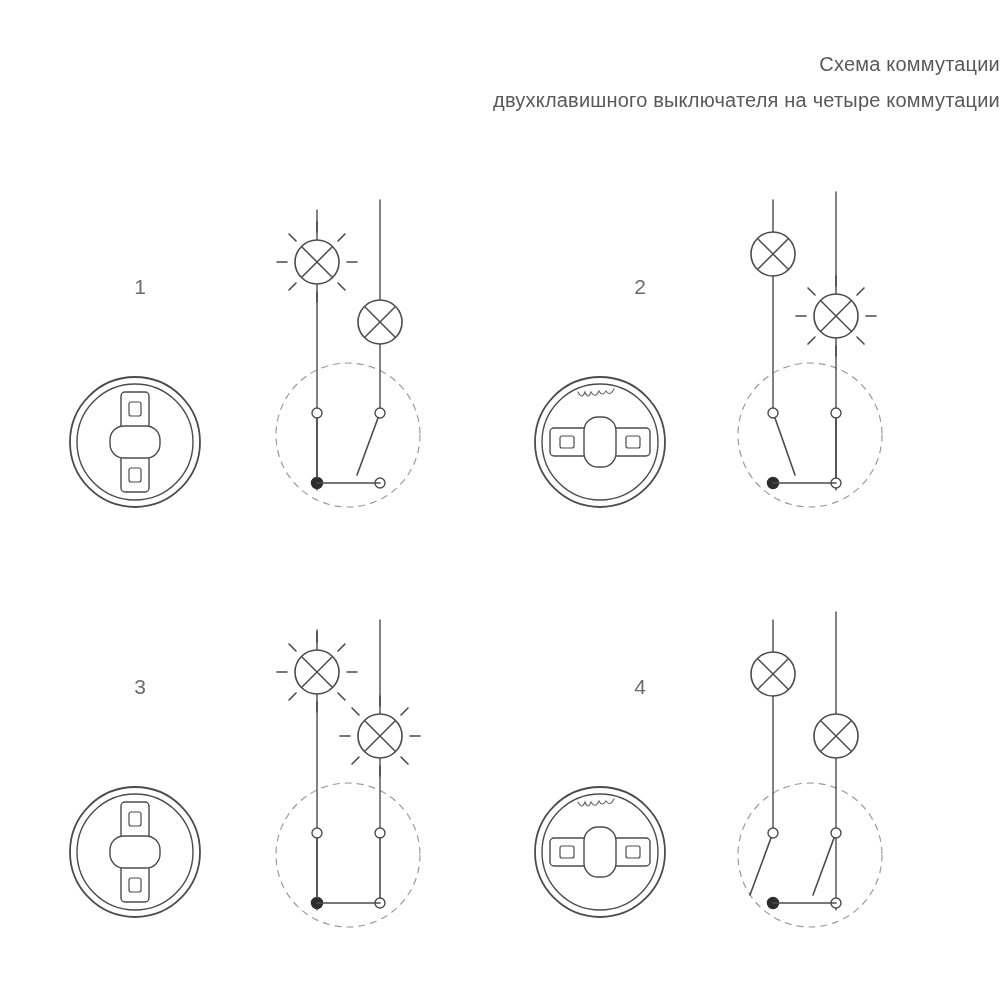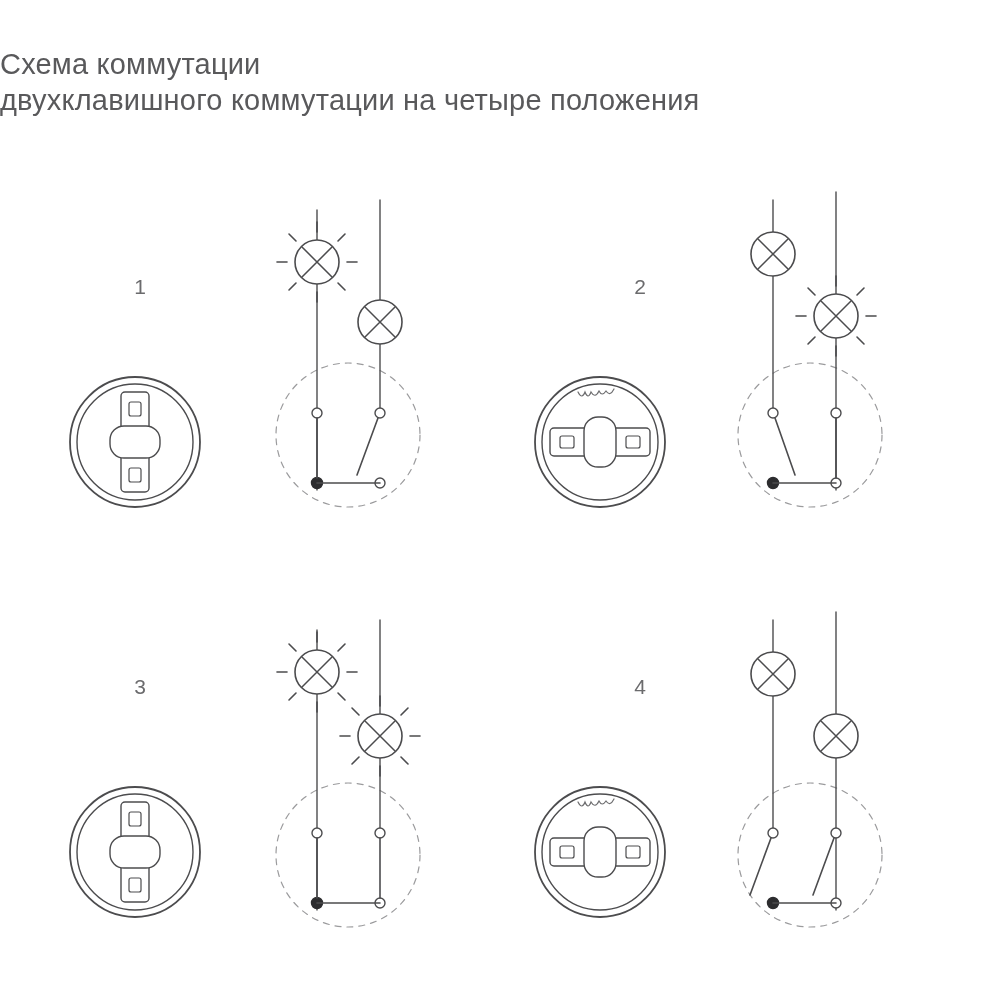--- a/index.html
+++ b/index.html
@@ -17,22 +17,22 @@
   }
   .page {
     position: absolute;
     inset: 0;
   }
   .title {
     position: absolute;
     top: 46px;
     left: 0;
     width: 1000px;
-    text-align: left;
-    font-size: 29px;
+    text-align: right;
+    font-size: 20px;
     line-height: 36px;
     color: #59595b;
     letter-spacing: 0.2px;
     font-weight: 400;
   }
   .title-line { display: block; }
 
   .panel {
     position: absolute;
     width: 500px;
@@ -59,21 +59,21 @@
     top: 0;
   }
 </style>
 </head>
 <body>
 
 <div class="page">
 
   <div class="title">
     <span class="title-line">Схема коммутации</span>
-    <span class="title-line">двухклавишного коммутации на четыре положения</span>
+    <span class="title-line">двухклавишного выключателя на четыре коммутации</span>
   </div>
 
   <div class="panel panel-1">
     <div class="panel-number">1</div>
 
     <svg class="svg-block" width="500" height="390" viewBox="0 0 500 390">
       <g fill="none" stroke="#4c4c4e" stroke-width="1.6" stroke-linecap="round">
 
         <g>
           <circle cx="135" cy="272" r="65" fill="#ffffff" stroke="#4c4c4e" stroke-width="1.8"></circle>

